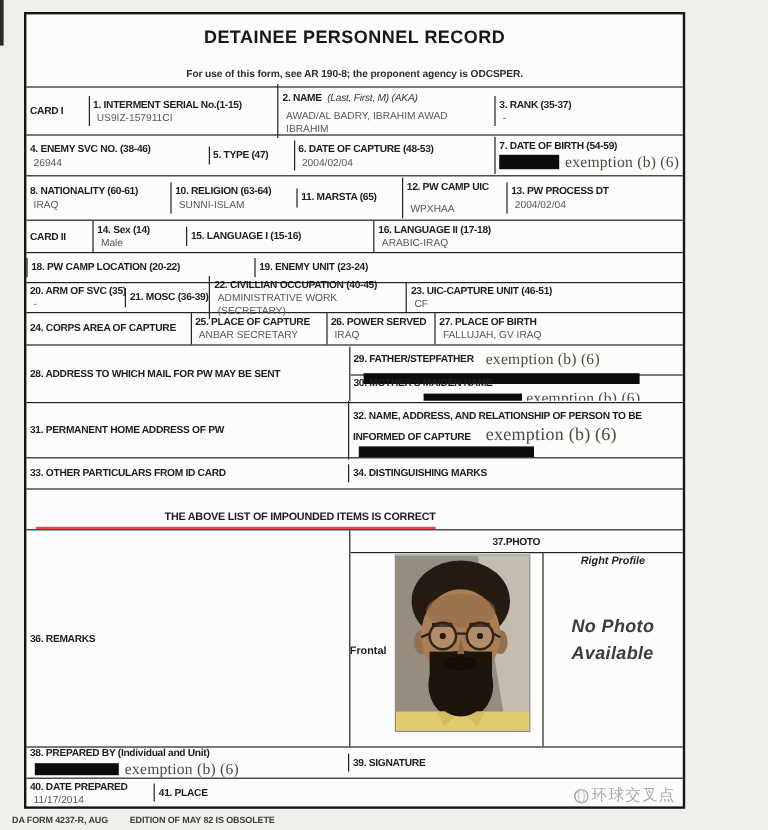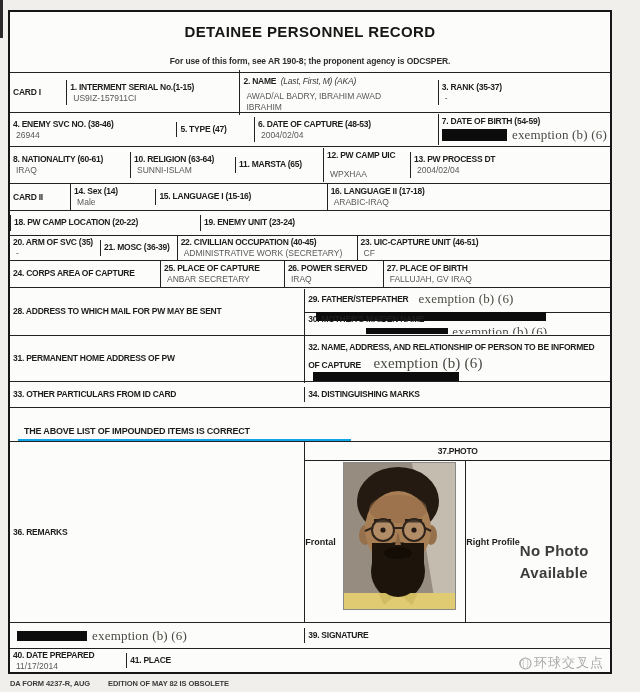--- a/index.html
+++ b/index.html
@@ -1,41 +1,41 @@
 <!DOCTYPE html>
 <html><head>
 <meta charset="utf-8">
 <style>
   html,body{margin:0;padding:0;}
   body{width:640px;height:692px;background:#f0efec;font-family:"Liberation Sans",sans-serif;position:relative;overflow:hidden;}
   .page{position:absolute;inset:0;}
   .corner-mark{position:absolute;left:0;top:0;width:3px;height:38px;background:#2a2a2a;}
-  .form{position:absolute;left:8px;top:10px;width:604px;height:664px;background:#fcfcfa;border:2px solid #161616;box-sizing:border-box;display:flex;flex-direction:column;}
+  .form{position:absolute;left:20px;top:10px;width:551px;height:664px;background:#fcfcfa;border:2px solid #161616;box-sizing:border-box;display:flex;flex-direction:column;}
   .row{display:flex;border-top:1.5px solid #222;box-sizing:border-box;flex:0 0 auto;align-items:center;}
   .row.first{border-top:none;}
   .cell{border-left:1.5px solid #222;box-sizing:border-box;padding:2px 3px;overflow:hidden;position:relative;}
   .cell.nb{border-left:none;}
   .lbl{font-size:8.5px;font-weight:bold;color:#1d1d1d;letter-spacing:-0.25px;white-space:nowrap;display:block;line-height:1.2;}
   .lbl.wrap{white-space:normal;display:inline;}
   .hint{font-size:8.5px;font-style:italic;color:#3a3a3a;letter-spacing:-0.2px;}
   .val{font-size:8.5px;color:#585858;padding-left:3px;margin-top:1px;display:block;line-height:1.25;}
   .val-narrow{max-width:150px;white-space:normal;}
   .exemption{font-family:"Liberation Serif",serif;font-size:13px;color:#4a4a44;letter-spacing:0.2px;white-space:nowrap;}
   .bar{background:#0c0c0c;display:inline-block;vertical-align:middle;}
   .title-block{flex-direction:column;align-items:center;justify-content:flex-start;padding-top:11px;}
   .title{font-size:15px;font-weight:bold;color:#161616;letter-spacing:0.4px;}
   .subtitle{font-size:8.5px;font-weight:bold;color:#2e2e2e;margin-top:16px;letter-spacing:-0.1px;}
   .flexline{display:flex;align-items:center;}
   .impound-strip{align-items:flex-end;}
-  .impound-inner{display:inline-block;margin:8px 0 0 8px;border-bottom:2px solid #0ea5e9;min-width:327px;padding:0 0 1px 6px;}
+  .impound-inner{display:inline-block;margin:8px 0 0 8px;border-bottom:2px solid #ef4444;min-width:327px;padding:0 0 1px 6px;text-align:right;}
   .impound-text{font-size:9px;font-weight:bold;color:#1d1d1d;letter-spacing:-0.2px;white-space:nowrap;}
   .photo-head{height:18px;border-bottom:1.5px solid #222;display:flex;align-items:center;justify-content:center;}
   .photo-cols{display:flex;height:161px;}
   .photo-col-l{width:161px;border-right:1.5px solid #222;box-sizing:border-box;display:flex;align-items:flex-start;}
-  .photo-col-r{flex:1;display:flex;flex-direction:row;align-items:center;}
+  .photo-col-r{flex:1;display:flex;flex-direction:column;align-items:center;font-style:italic;}
   .photo-col-label{font-size:9px;font-weight:bold;color:#1d1d1d;align-self:center;margin-top:1px;}
   .no-photo{font-size:15px;font-weight:bold;color:#3c3c3c;text-align:left;line-height:1.45;margin-top:40px;letter-spacing:0.3px;}
   .photo-frame{margin:1px 0 0 7px;border:1px solid #8a8a84;line-height:0;}
   .wm{position:absolute;right:6px;top:5px;display:flex;align-items:center;gap:2px;color:#a9a9a9;}
   .wm-text{font-size:13px;color:#a9a9a9;letter-spacing:1px;}
   .footer{position:absolute;left:10px;top:679px;display:flex;gap:18px;}
   .footer span{font-size:7.5px;font-weight:bold;color:#3b3b3b;letter-spacing:-0.1px;}
 </style>
 </head>
 <body>
@@ -278,20 +278,21 @@
               <div>No Photo</div>
               <div>Available</div>
             </div>
           </div>
         </div>
       </div>
     </div>
 
     <div class="row" style="height:26px">
       <div class="cell nb" style="width:304px">
+        <span class="lbl">38. PREPARED BY (Individual and Unit)</span>
         <span class="flexline">
           <span class="bar" style="width:70px;height:10px;margin-left:4px"></span>
           <span class="exemption" style="margin-left:5px">exemption (b) (6)</span>
         </span>
       </div>
       <div class="cell" style="width:316px">
         <span class="lbl">39. SIGNATURE</span>
       </div>
     </div>
 

